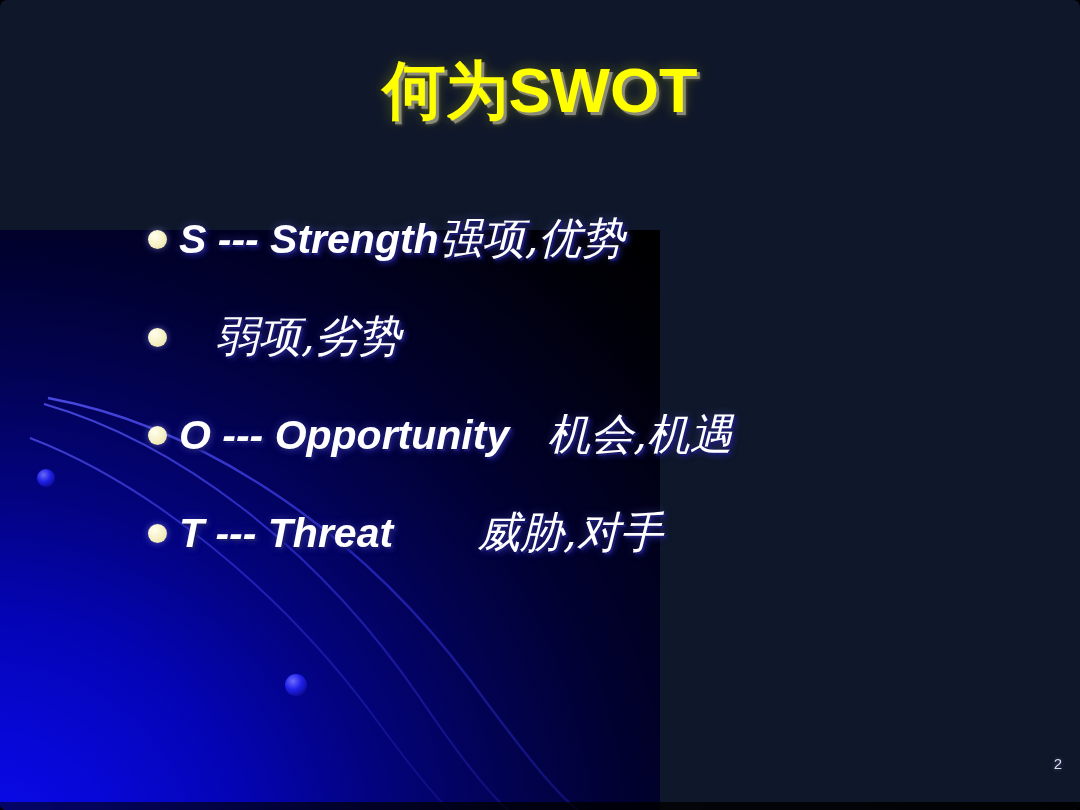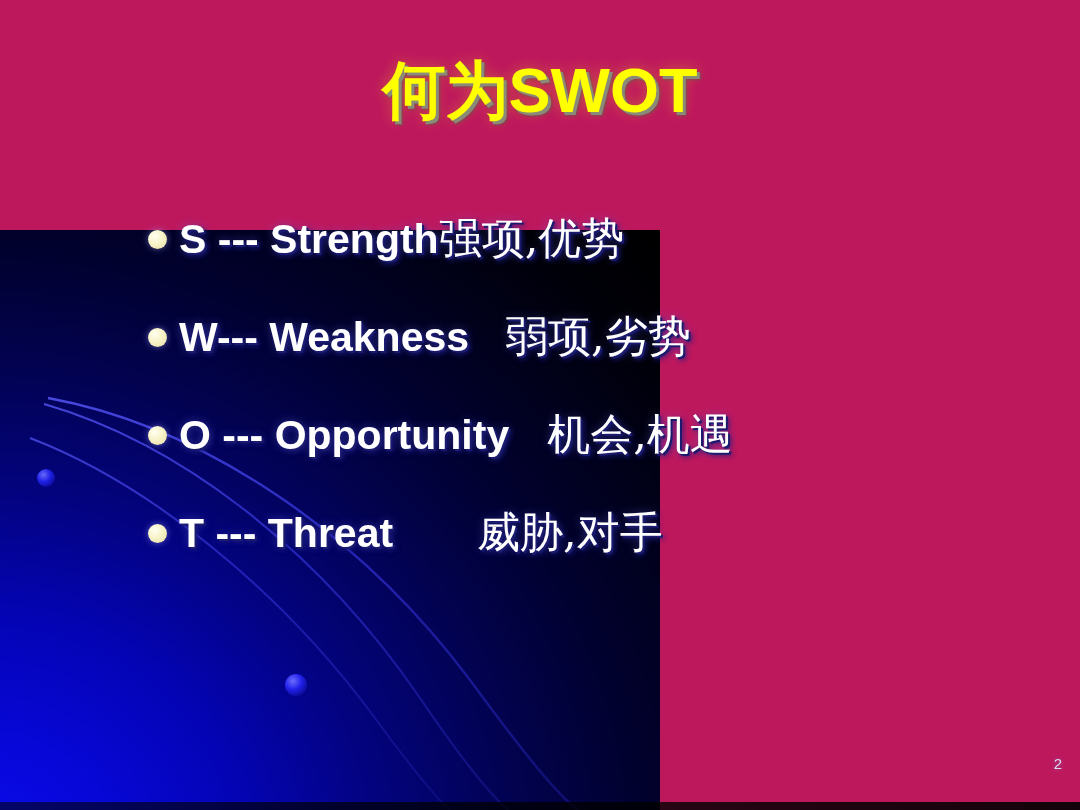--- a/index.html
+++ b/index.html
@@ -4,23 +4,24 @@
 <style>
   html, body {
     margin: 0;
     padding: 0;
     background: #000000;
   }
   #slide {
     position: relative;
     width: 1080px;
     height: 810px;
-    background: #be185d;
+    background: #0f172a;
     overflow: hidden;
     font-family: "Liberation Sans", sans-serif;
+    border-radius: 7px;
   }
 
   
   #deco-glow {
     position: absolute;
     left: -340px;
     bottom: -300px;
     width: 1000px;
     height: 880px;
     background: radial-gradient(ellipse at 32% 72%,
@@ -80,20 +81,21 @@
     position: absolute;
     top: 190px;
     left: 148px;
     width: 900px;
   }
   .bullet-row {
     position: relative;
     height: 98px;
     display: flex;
     align-items: center;
+    font-style: italic;
   }
   .bullet-dot {
     flex: 0 0 auto;
     width: 19px;
     height: 19px;
     border-radius: 50%;
     background: radial-gradient(circle at 36% 32%, #fffff0 0%, #f7f2c8 45%, #e6dda4 100%);
     box-shadow: 0 0 7px rgba(160,160,255,0.55);
     margin-right: 12px;
   }
@@ -173,21 +175,20 @@
   <div id="bullets">
 
     <div class="bullet-row row-1">
       <span class="bullet-dot"></span>
       <span class="bullet-en">S --- Strength</span>
       <span class="bullet-cjk">强项,优势</span>
     </div>
 
     <div class="bullet-row row-2">
       <span class="bullet-dot"></span>
-      <span class="bullet-en">W--- Weakness</span>
       <span class="bullet-cjk">弱项,劣势</span>
     </div>
 
     <div class="bullet-row row-3">
       <span class="bullet-dot"></span>
       <span class="bullet-en">O --- Opportunity</span>
       <span class="bullet-cjk">机会,机遇</span>
     </div>
 
     <div class="bullet-row row-4">

